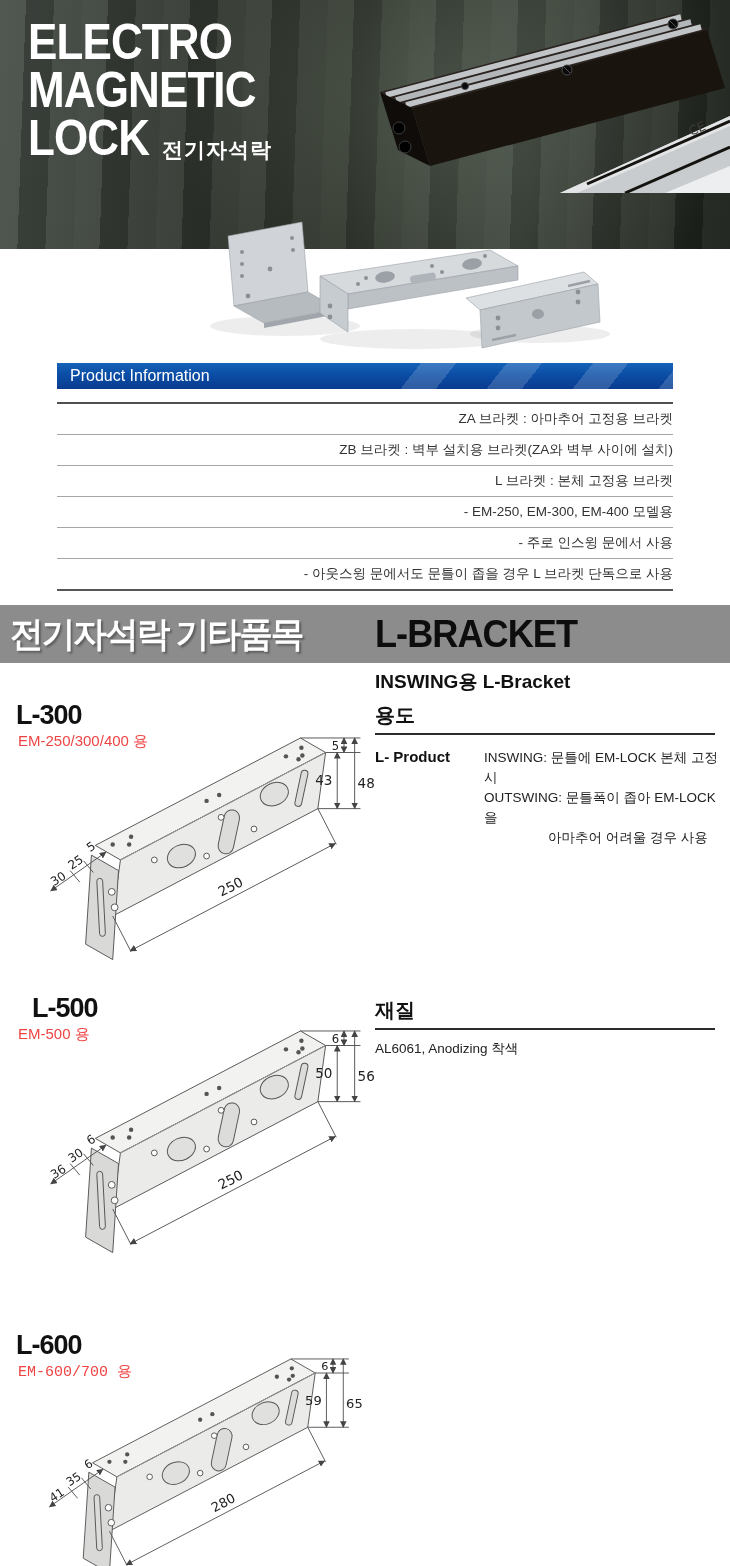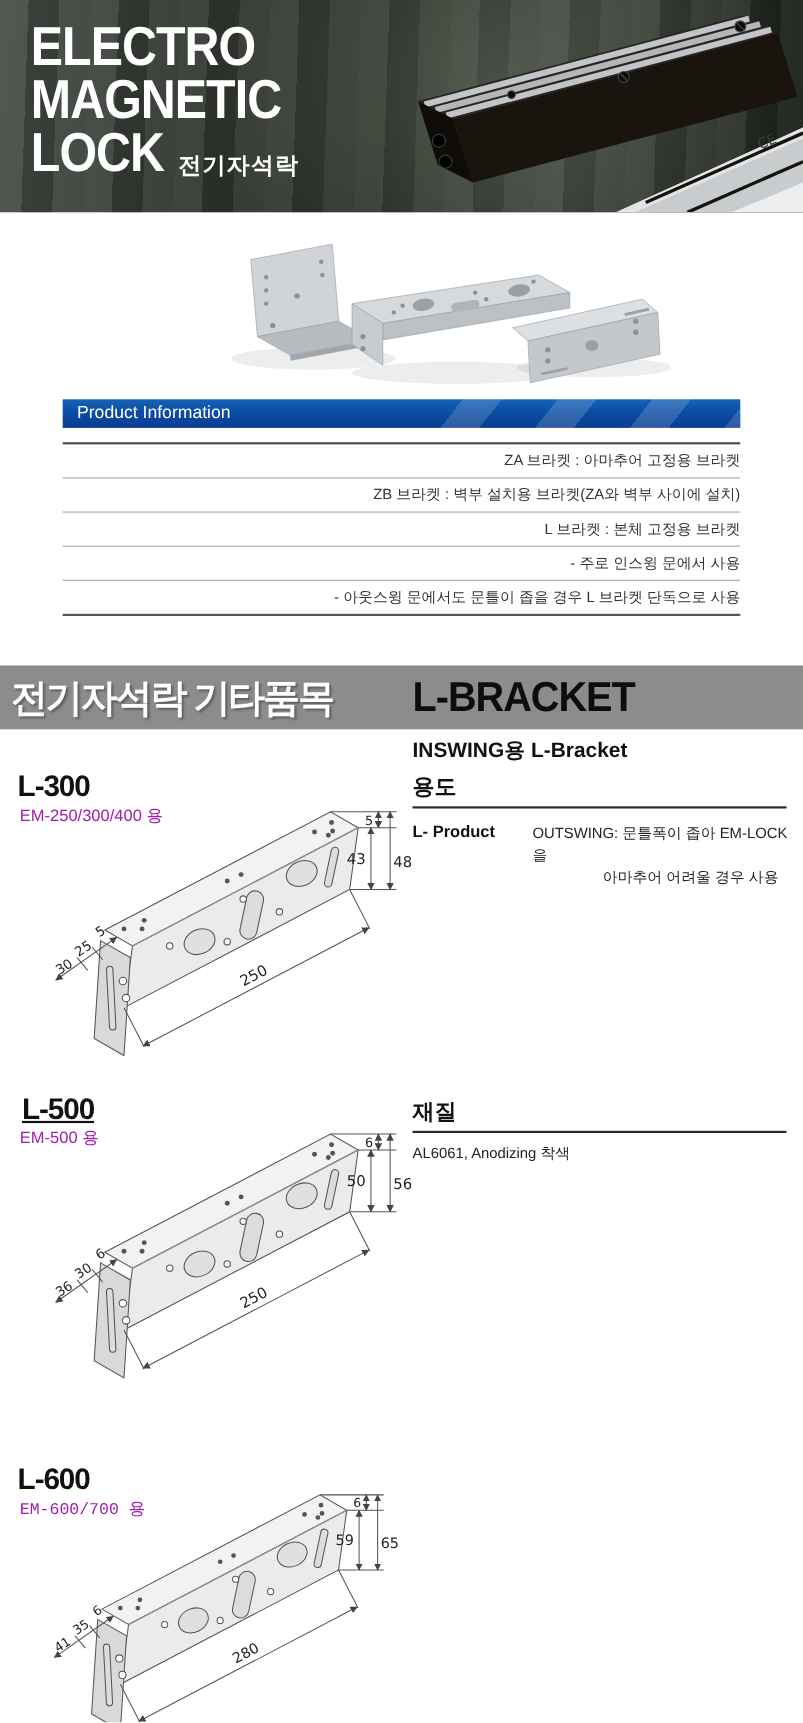--- a/index.html
+++ b/index.html
@@ -1,20 +1,20 @@
 <!DOCTYPE html>
 <html><head>
 <meta charset="utf-8">
 <style>
   html,body{margin:0;padding:0;background:#fff;}
   body{font-family:"Liberation Sans","DejaVu Sans",sans-serif;}
   .page{position:relative;width:730px;height:1566px;margin:0 auto;background:#fff;overflow:hidden;}
 
   
-  .hero{position:absolute;left:0;top:0;width:730px;height:193px;overflow:hidden;
+  .hero{position:absolute;left:0;top:0;width:730px;height:249px;overflow:hidden;
     background:
       radial-gradient(circle at 62% 38%, rgba(150,165,150,.30), rgba(0,0,0,0) 58%),
       repeating-linear-gradient(92deg, rgba(255,255,255,.05) 0 26px, rgba(0,0,0,.18) 26px 54px, rgba(255,255,255,.03) 54px 82px),
       linear-gradient(96deg,#49504a 0%,#363c35 22%,#262b22 48%,#333a31 72%,#1d211b 100%);}
   .hero-title{position:absolute;left:28px;top:18px;color:#fff;font-weight:bold;
     font-size:50px;line-height:48px;letter-spacing:-1px;transform:scaleX(.88);transform-origin:left top;white-space:nowrap;}
   .hero-sub{position:absolute;left:162px;top:136px;color:#fff;font-weight:bold;font-size:21px;letter-spacing:1px;}
   .hero-art{position:absolute;left:335px;top:0;width:395px;height:193px;}
 
   
@@ -43,21 +43,21 @@
   
   .sec-head{position:absolute;font-size:20px;font-weight:bold;color:#111;}
   .sec-rule{position:absolute;width:340px;height:2px;background:#2b2b2b;}
   .usage-term{position:absolute;left:375px;top:748px;font-size:15px;font-weight:bold;color:#111;}
   .usage-lines{position:absolute;left:484px;top:748px;width:240px;font-size:13.5px;color:#222;line-height:20px;}
   .usage-lines .l3{padding-left:64px;}
   .material-val{position:absolute;left:375px;top:1040px;font-size:13.5px;color:#222;}
 
   
   .dwg-title{position:absolute;font-size:27px;font-weight:bold;color:#111;letter-spacing:-1px;}
-  .dwg-sub{position:absolute;font-size:15px;color:#a21caf;}
+  .dwg-sub{position:absolute;font-size:15px;color:#ef4444;}
   .dwg{position:absolute;}
   svg text{font-family:"DejaVu Sans","Liberation Sans",sans-serif;}
 </style>
 </head>
 <body>
 
 <div class="page">
 
   <div class="hero">
     <div class="hero-title">
@@ -133,33 +133,35 @@
   </svg>
 
   <div class="pi-bar">
     <span>Product Information</span>
   </div>
   <div class="pi-topline"></div>
   <div class="pi-rows">
     <div class="pi-row">ZA 브라켓 : 아마추어 고정용 브라켓</div>
     <div class="pi-row">ZB 브라켓 : 벽부 설치용 브라켓(ZA와 벽부 사이에 설치)</div>
     <div class="pi-row">L 브라켓 : 본체 고정용 브라켓</div>
+    <div class="pi-row">- EM-250, EM-300, EM-400 모델용</div>
     <div class="pi-row">- 주로 인스윙 문에서 사용</div>
     <div class="pi-row">- 아웃스윙 문에서도 문틀이 좁을 경우 L 브라켓 단독으로 사용</div>
   </div>
 
   <div class="band"></div>
   <div class="band-title">전기자석락 기타품목</div>
   <div class="band-product">L-BRACKET</div>
   <div class="band-sub">INSWING용 L-Bracket</div>
 
   <div class="sec-head" style="left:375px;top:702px;">용도</div>
   <div class="sec-rule" style="left:375px;top:733px;"></div>
   <div class="usage-term">L- Product</div>
   <div class="usage-lines">
+    <div class="l1">INSWING: 문틀에 EM-LOCK 본체 고정시</div>
     <div class="l2">OUTSWING: 문틀폭이 좁아 EM-LOCK을</div>
     <div class="l3">아마추어 어려울 경우 사용</div>
   </div>
 
   <div class="sec-head" style="left:375px;top:997px;">재질</div>
   <div class="sec-rule" style="left:375px;top:1028px;"></div>
   <div class="material-val">AL6061, Anodizing 착색</div>
 
   <div class="dwg-title" style="left:16px;top:700px;">L-300</div>
   <div class="dwg-sub" style="left:18px;top:732px;">EM-250/300/400 용</div>
@@ -221,21 +223,21 @@
     <text x="336" y="35" font-size="12" text-anchor="end">5</text>
     <text x="329" y="72" font-size="14" text-anchor="end">43</text>
     <text x="355" y="75" font-size="14">48</text>
     <text x="226" y="181" font-size="14" text-anchor="middle" transform="rotate(-27.6 226 181)">250</text>
     <text x="82" y="139" font-size="12.5" text-anchor="middle" transform="rotate(-33 82 139)">5</text>
     <text x="66" y="155" font-size="12.5" text-anchor="middle" transform="rotate(-33 66 155)">25</text>
     <text x="48" y="172" font-size="12.5" text-anchor="middle" transform="rotate(-33 48 172)">30</text>
   </g>
 </svg></div>
 
-  <div class="dwg-title" style="left:20px;top:993px;text-decoration:underline;">L-500</div>
+  <div class="dwg-title" style="left:32px;top:993px;">L-500</div>
   <div class="dwg-sub" style="left:18px;top:1025px;">EM-500 용</div>
   <div class="dwg" id="dwg1" style="left:14px;top:1008px;width:360px;height:255px;"><svg viewBox="0 0 372 262" width="100%" height="100%">
   <defs>
           <marker id="ar1" viewBox="0 0 10 10" refX="9" refY="5" markerWidth="7" markerHeight="7" orient="auto-start-reverse">
     <path d="M0,0L10,5L0,10z" fill="#444"></path>
           </marker>
         </defs>
   <g stroke="#555" stroke-width="1" fill="none">
 
     <polygon points="84,134 296,23 322,38 110,149" fill="#f2f2f0"></polygon>

